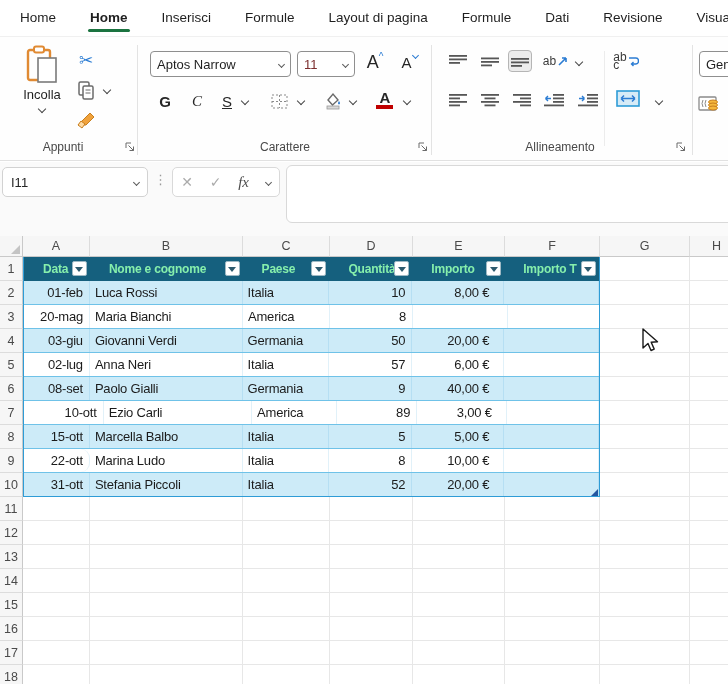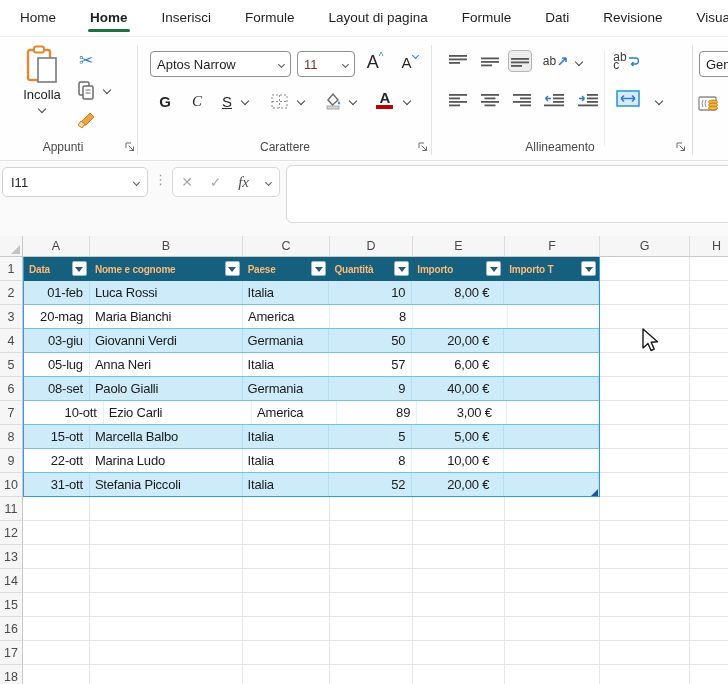--- a/index.html
+++ b/index.html
@@ -66,22 +66,22 @@
              font-size:12.5px; color:#4a4a4a; }
   .rowhead { position:absolute; left:0; width:23px; background:#f6f6f6; border-right:1px solid #c9c9c9;
              border-bottom:1px solid #dcdcdc; display:flex; align-items:center; justify-content:center;
              font-size:12.5px; color:#4a4a4a; }
   .gridcell { position:absolute; border-right:1px solid #e7e7e7; border-bottom:1px solid #e7e7e7; }
 
   
   .xltable { position:absolute; left:23px; top:21px; width:577px;
              border-left:1px solid var(--tborder); border-right:1px solid var(--tborder); }
   .xlth-row { display:flex; height:24px; background:var(--teal); }
-  .xlth { position:relative; display:flex; align-items:center; color:#fdba74; font-weight:bold;
-          font-size:10px; padding-left:5px; letter-spacing:-0.2px; overflow:hidden; }
+  .xlth { position:relative; display:flex; align-items:center; color:#86efac; font-weight:bold;
+          font-size:12px; padding-left:19px; letter-spacing:-0.2px; overflow:hidden; }
   .filterbtn { position:absolute; right:3px; top:4px; width:15px; height:15px; background:#fff;
                border:1px solid #9fb9c4; border-radius:2px; display:flex; align-items:center;
                justify-content:center; }
   .filterbtn .tri { width:0; height:0; border-left:4px solid transparent; border-right:4px solid transparent;
                     border-top:5px solid #2d5a6e; margin-top:1px; }
   .xlrow { display:flex; height:24px; border-bottom:1px solid var(--rowline); background:#fff; }
   .xlrow.band { background:var(--band); }
   .xlrow:last-child { border-bottom:1px solid var(--tborder); }
   .xlcell { font-size:13px; color:#1b1b1b; display:flex; align-items:center; padding-left:5px;
             border-right:1px solid rgba(46,156,214,0.14); overflow:hidden; white-space:nowrap;
@@ -590,21 +590,21 @@
       </div>
       <div class="xlrow band">
         <div class="xlcell r" style="width: 66px;">03-giu</div>
         <div class="xlcell l" style="width: 153px;">Giovanni Verdi</div>
         <div class="xlcell l" style="width: 87px;">Germania</div>
         <div class="xlcell r" style="width: 83px;">50</div>
         <div class="xlcell r cur" style="width: 92px;">20,00 €</div>
         <div class="xlcell l" style="width: 95px;"></div>
       </div>
       <div class="xlrow">
-        <div class="xlcell r" style="width: 66px;">05-lug</div>
+        <div class="xlcell r" style="width: 66px;">02-lug</div>
         <div class="xlcell l" style="width: 153px;">Anna Neri</div>
         <div class="xlcell l" style="width: 87px;">Italia</div>
         <div class="xlcell r" style="width: 83px;">57</div>
         <div class="xlcell r cur" style="width: 92px;">6,00 €</div>
         <div class="xlcell l" style="width: 95px;"></div>
       </div>
       <div class="xlrow band">
         <div class="xlcell r" style="width: 66px;">08-set</div>
         <div class="xlcell l" style="width: 153px;">Paolo Gialli</div>
         <div class="xlcell l" style="width: 87px;">Germania</div>

